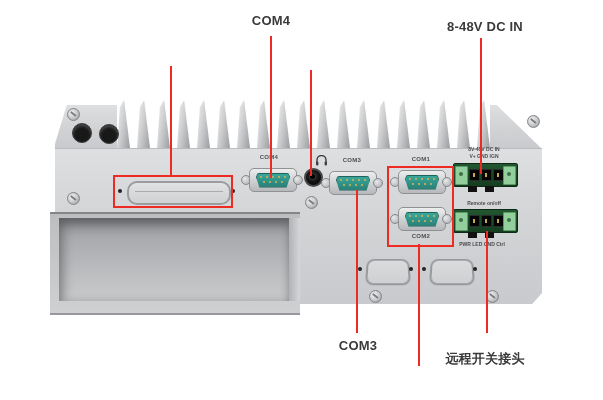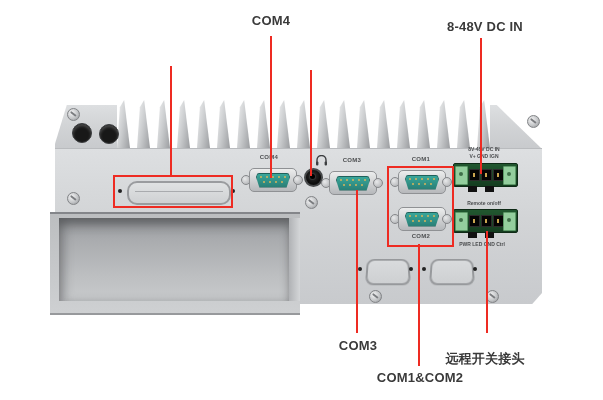--- a/index.html
+++ b/index.html
@@ -259,16 +259,15 @@
   <div class="leader" id="l-com4"></div>
   <div class="leader" id="l-audio"></div>
   <div class="leader" id="l-dcin"></div>
   <div class="leader" id="l-com3"></div>
   <div class="leader" id="l-com12"></div>
   <div class="leader" id="l-remote"></div>
 
   <div class="callout" id="c-com4">COM4</div>
   <div class="callout" id="c-dcin">8-48V DC IN</div>
   <div class="callout" id="c-com3">COM3</div>
-  <div class="callout" id="c-com12">COM1&amp;COM2</div>
   <div class="callout" id="c-remote">远程开关接头</div>
 
 </div>
 
 </body></html>

